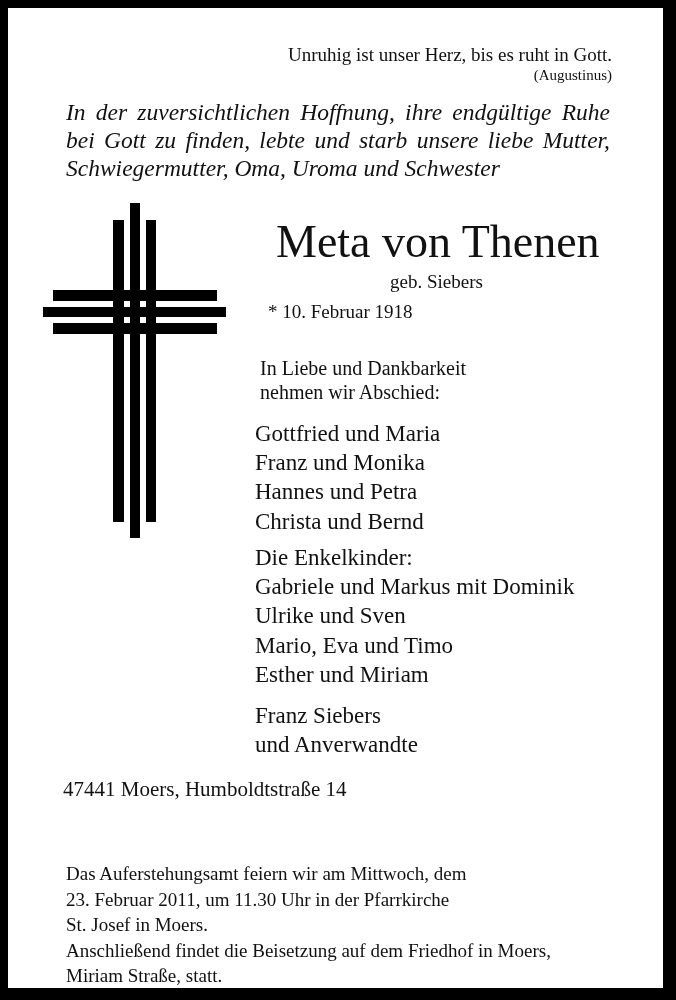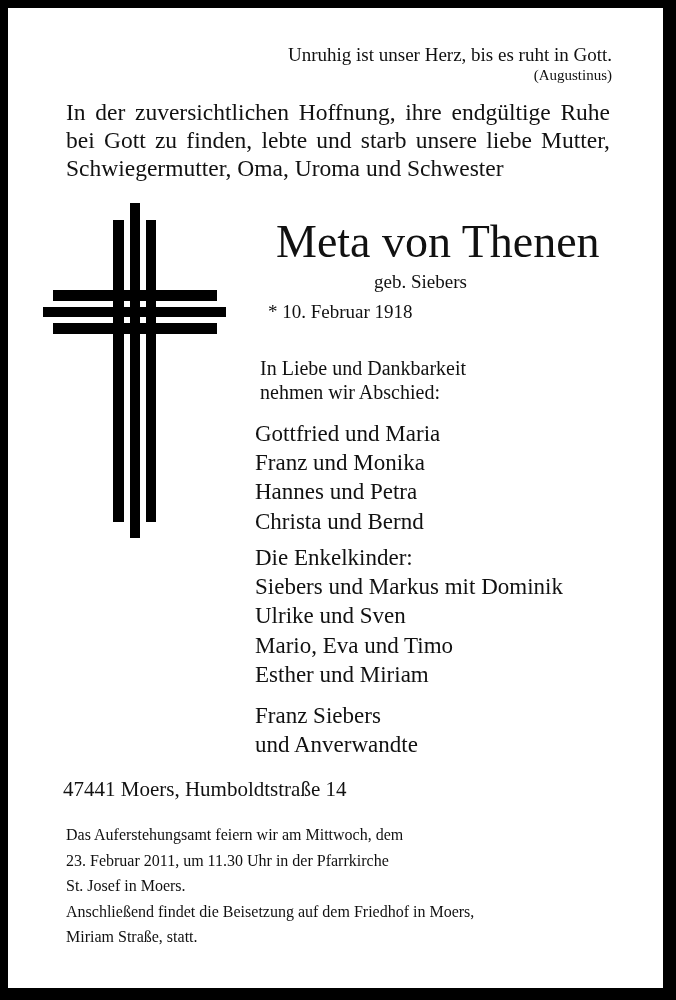--- a/index.html
+++ b/index.html
@@ -4,30 +4,30 @@
 <style>
   html, body { margin: 0; padding: 0; background: #fff; }
   body { width: 676px; height: 1000px; position: relative; overflow: hidden;
          font-family: "Liberation Serif", "DejaVu Serif", serif; color: #111; }
   .frame { position: absolute; left: 0; top: 0; width: 676px; height: 1000px; box-sizing: border-box;
            border-top: 8px solid #000; border-left: 8px solid #000; border-right: 13px solid #000; border-bottom: 12px solid #000; }
   .abs { position: absolute; white-space: nowrap; }
   .quote { right: 64px; top: 44px; font-size: 19px; line-height: 22px; text-align: right; }
   .quote-src { right: 64px; top: 66px; font-size: 15px; line-height: 18px; }
   .intro { left: 66px; top: 98px; font-size: 23.5px; line-height: 28px; }
-  .intro div { text-align: justify; text-align-last: justify; width: 544px; }
+  .intro div { text-align: justify; text-align-last: justify; width: 544px; font-style: italic; }
   .intro div:last-child { text-align-last: left; }
   .name { left: 276px; top: 216px; font-size: 46px; line-height: 52px; }
-  .maiden { left: 374px; top: 271px; font-size: 19px; line-height: 22px; }
+  .maiden { left: 390px; top: 271px; font-size: 19px; line-height: 22px; }
   .dates { left: 268px; top: 301px; font-size: 19px; line-height: 22px; width: 356px; }
   .dates span.d2 { position: absolute; left: 195px; }
   .block { left: 260px; font-size: 20px; line-height: 24px; }
   .big { left: 255px; font-size: 23px; line-height: 29.2px; }
   .addr { left: 63px; top: 776px; font-size: 21px; line-height: 26px; }
-  .service { left: 66px; top: 822px; font-size: 16px; line-height: 25.6px; font-family: Liberation Serif, serif; }
+  .service { left: 66px; top: 861px; font-size: 19px; line-height: 25.6px; font-family: Liberation Serif, serif; }
   .bar { position: absolute; background: #000; }
 </style>
 </head>
 <body>
 
 <div class="frame"></div>
 
 <div class="abs quote">Unruhig ist unser Herz, bis es ruht in Gott.</div>
 <div class="abs quote-src">(Augustinus)</div>
 
@@ -59,21 +59,21 @@
 
 <div class="abs big" style="top:419px;">
   <div>Gottfried und Maria</div>
   <div>Franz und Monika</div>
   <div>Hannes und Petra</div>
   <div>Christa und Bernd</div>
 </div>
 
 <div class="abs big" style="top:543px;">
   <div>Die Enkelkinder:</div>
-  <div>Siebers und Markus mit Dominik</div>
+  <div>Gabriele und Markus mit Dominik</div>
   <div>Ulrike und Sven</div>
   <div>Mario, Eva und Timo</div>
   <div>Esther und Miriam</div>
 </div>
 
 <div class="abs big" style="top:701px;">
   <div>Franz Siebers</div>
   <div>und Anverwandte</div>
 </div>
 

